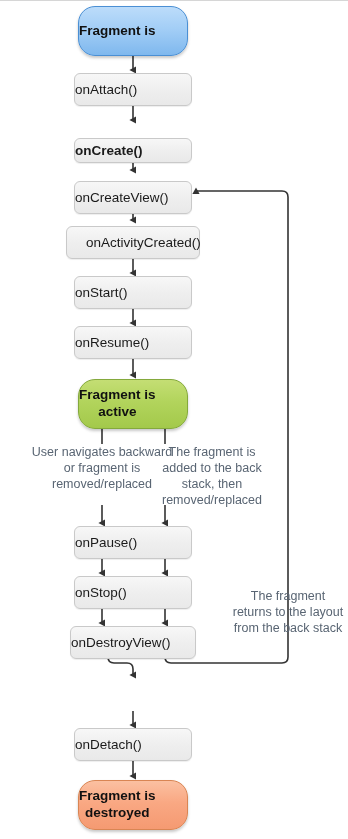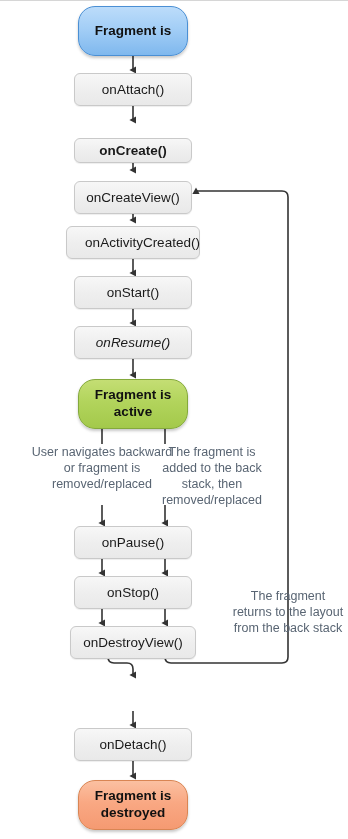--- a/index.html
+++ b/index.html
@@ -22,21 +22,21 @@
     left: 0;
     top: 0;
     width: 348px;
     height: 839px;
   }
   .node {
     position: absolute;
     box-sizing: border-box;
     display: flex;
     align-items: center;
-    justify-content: center;
+    justify-content: flex-start;
     text-align: center;
     z-index: 3;
   }
   
   .method {
     border: 1px solid #c9c9c9;
     border-radius: 6px;
     background: linear-gradient(180deg, #f7f7f7 0%, #eeeeee 55%, #e9e9e9 100%);
     color: #1a1a1a;
     font-size: 13.5px;
@@ -160,21 +160,21 @@
   </div>
 
   <div class="node method" style="left:66px; top:226px; width:134px; height:33px;padding-left:19px;">
     <span>onActivityCreated()</span>
   </div>
 
   <div class="node method" style="left:74px; top:276px; width:118px; height:33px;">
     <span>onStart()</span>
   </div>
 
-  <div class="node method" style="left:74px; top:326px; width:118px; height:33px;font-style:italic;">
+  <div class="node method" style="left:74px; top:326px; width:118px; height:33px;">
     <span>onResume()</span>
   </div>
 
   <div class="node method" style="left:74px; top:526px; width:118px; height:33px;">
     <span>onPause()</span>
   </div>
 
   <div class="node method" style="left:74px; top:576px; width:118px; height:33px;">
     <span>onStop()</span>
   </div>

